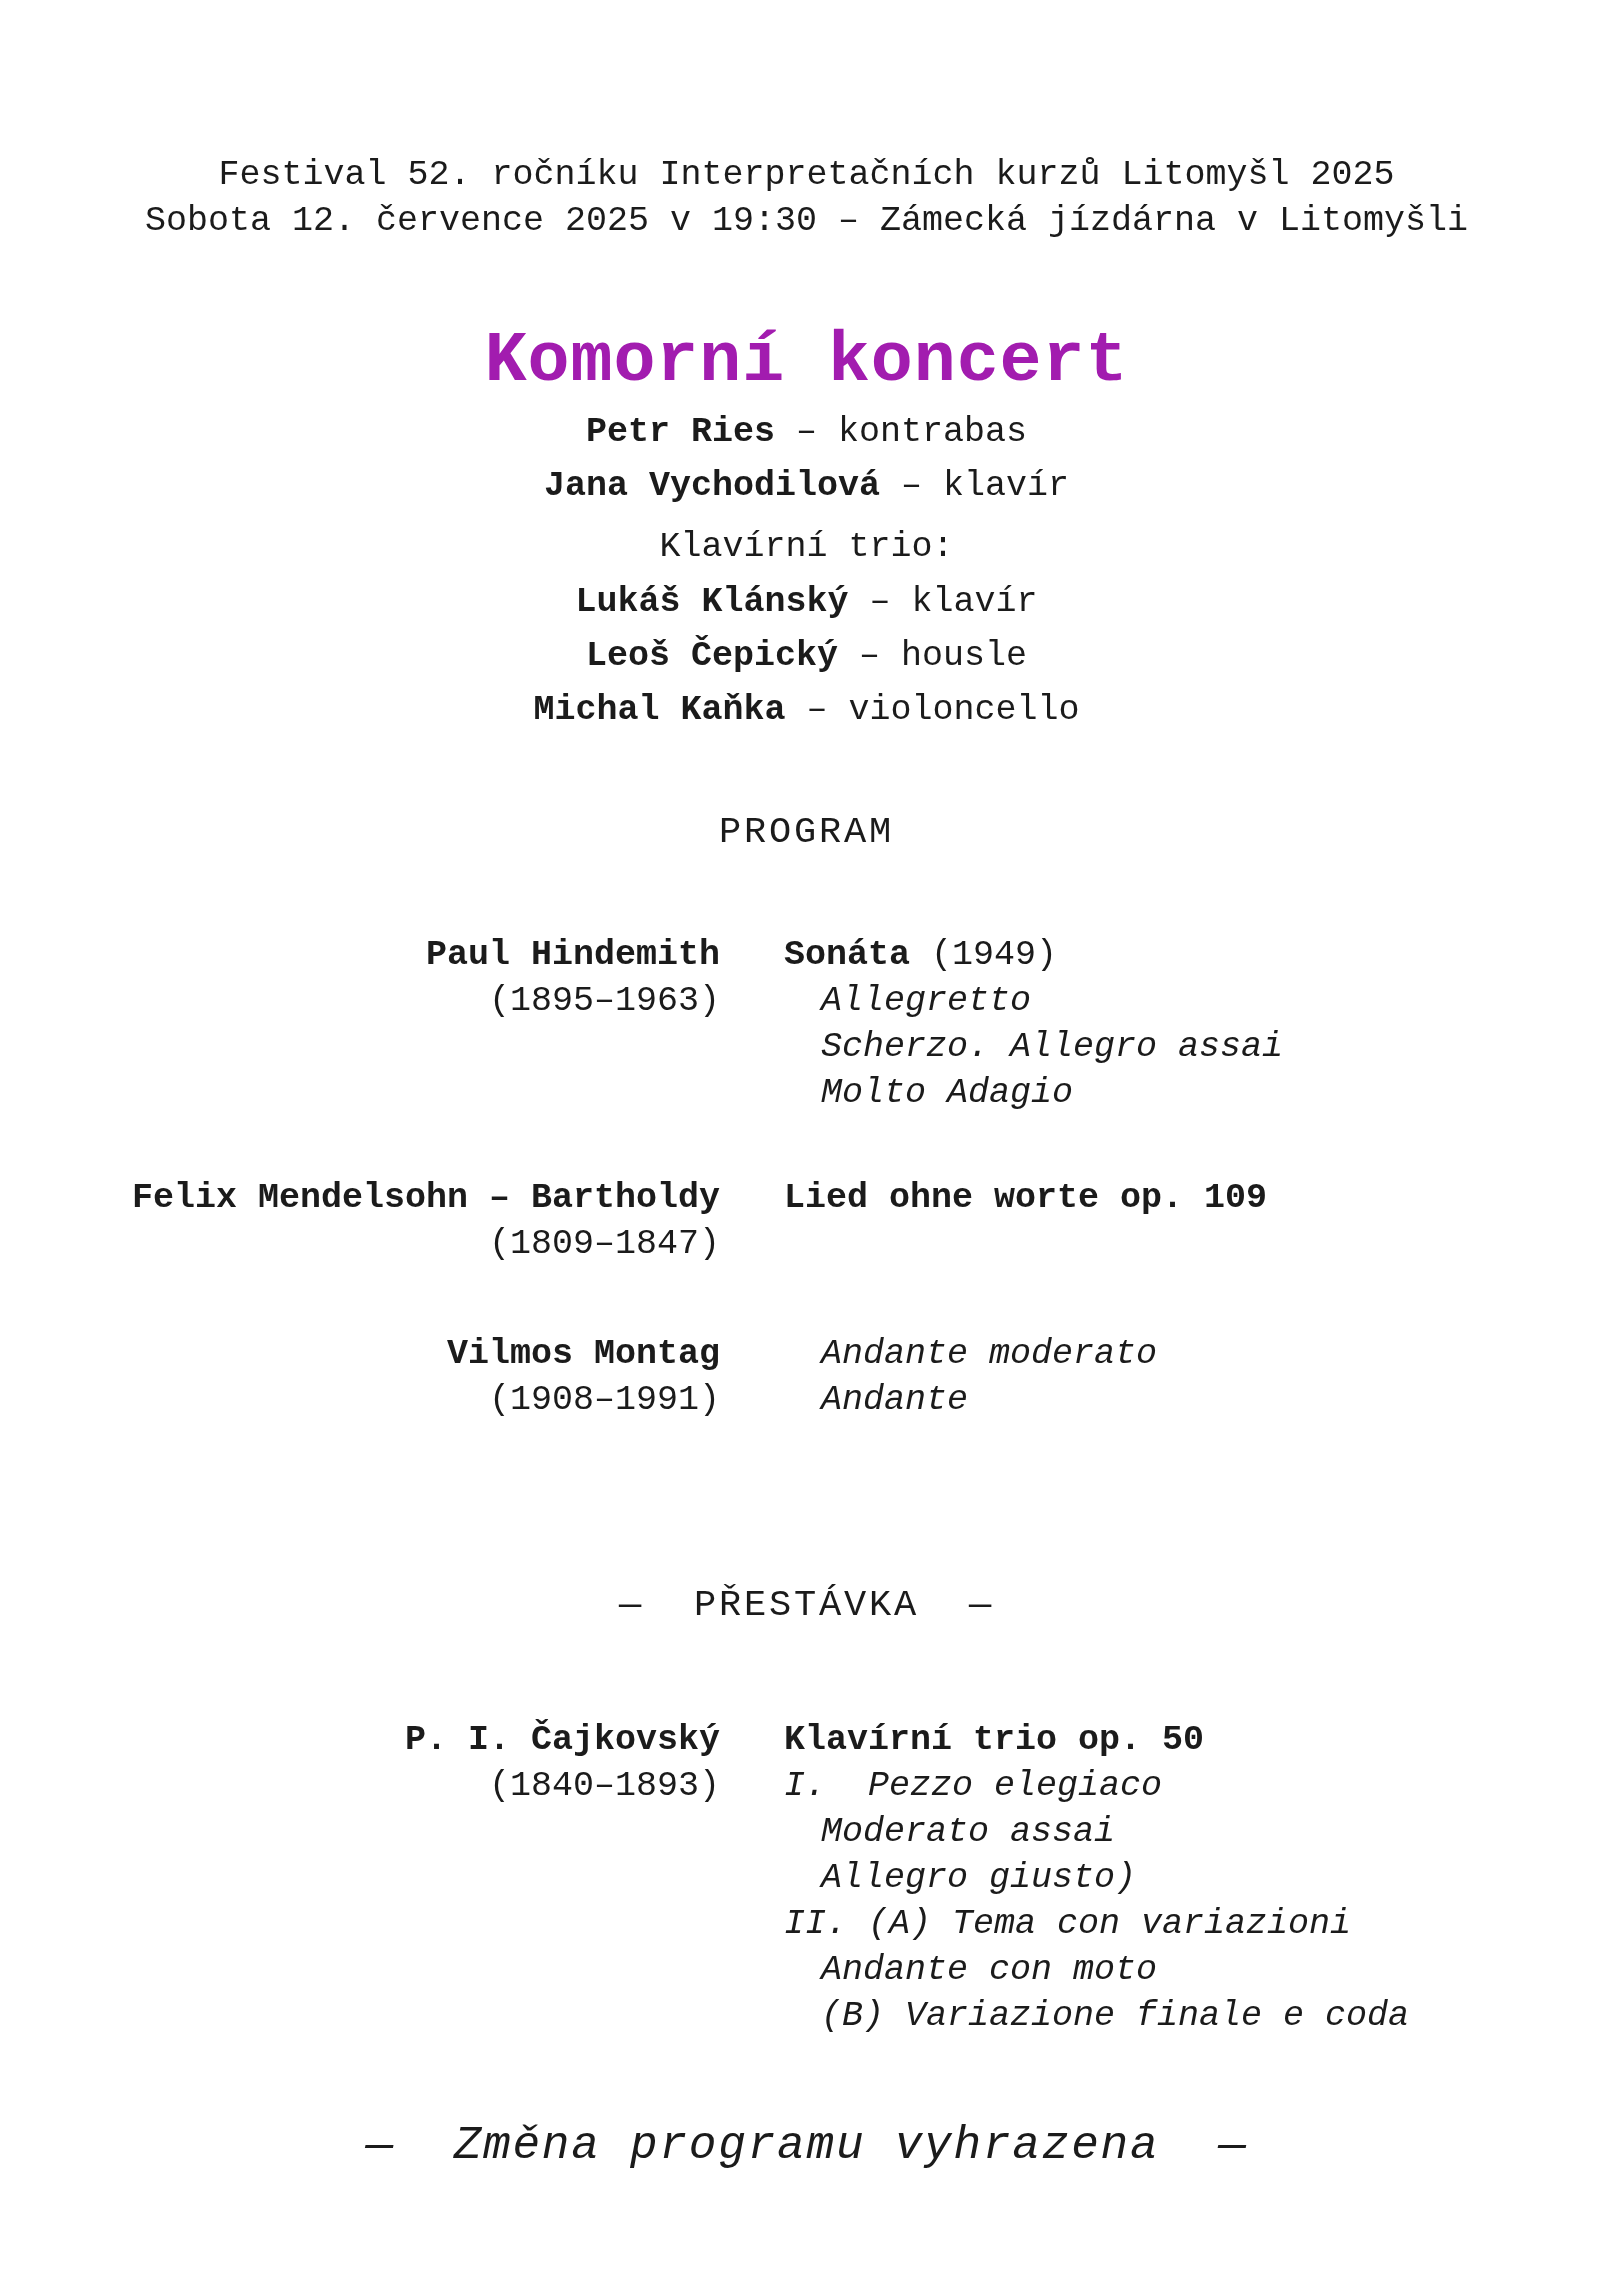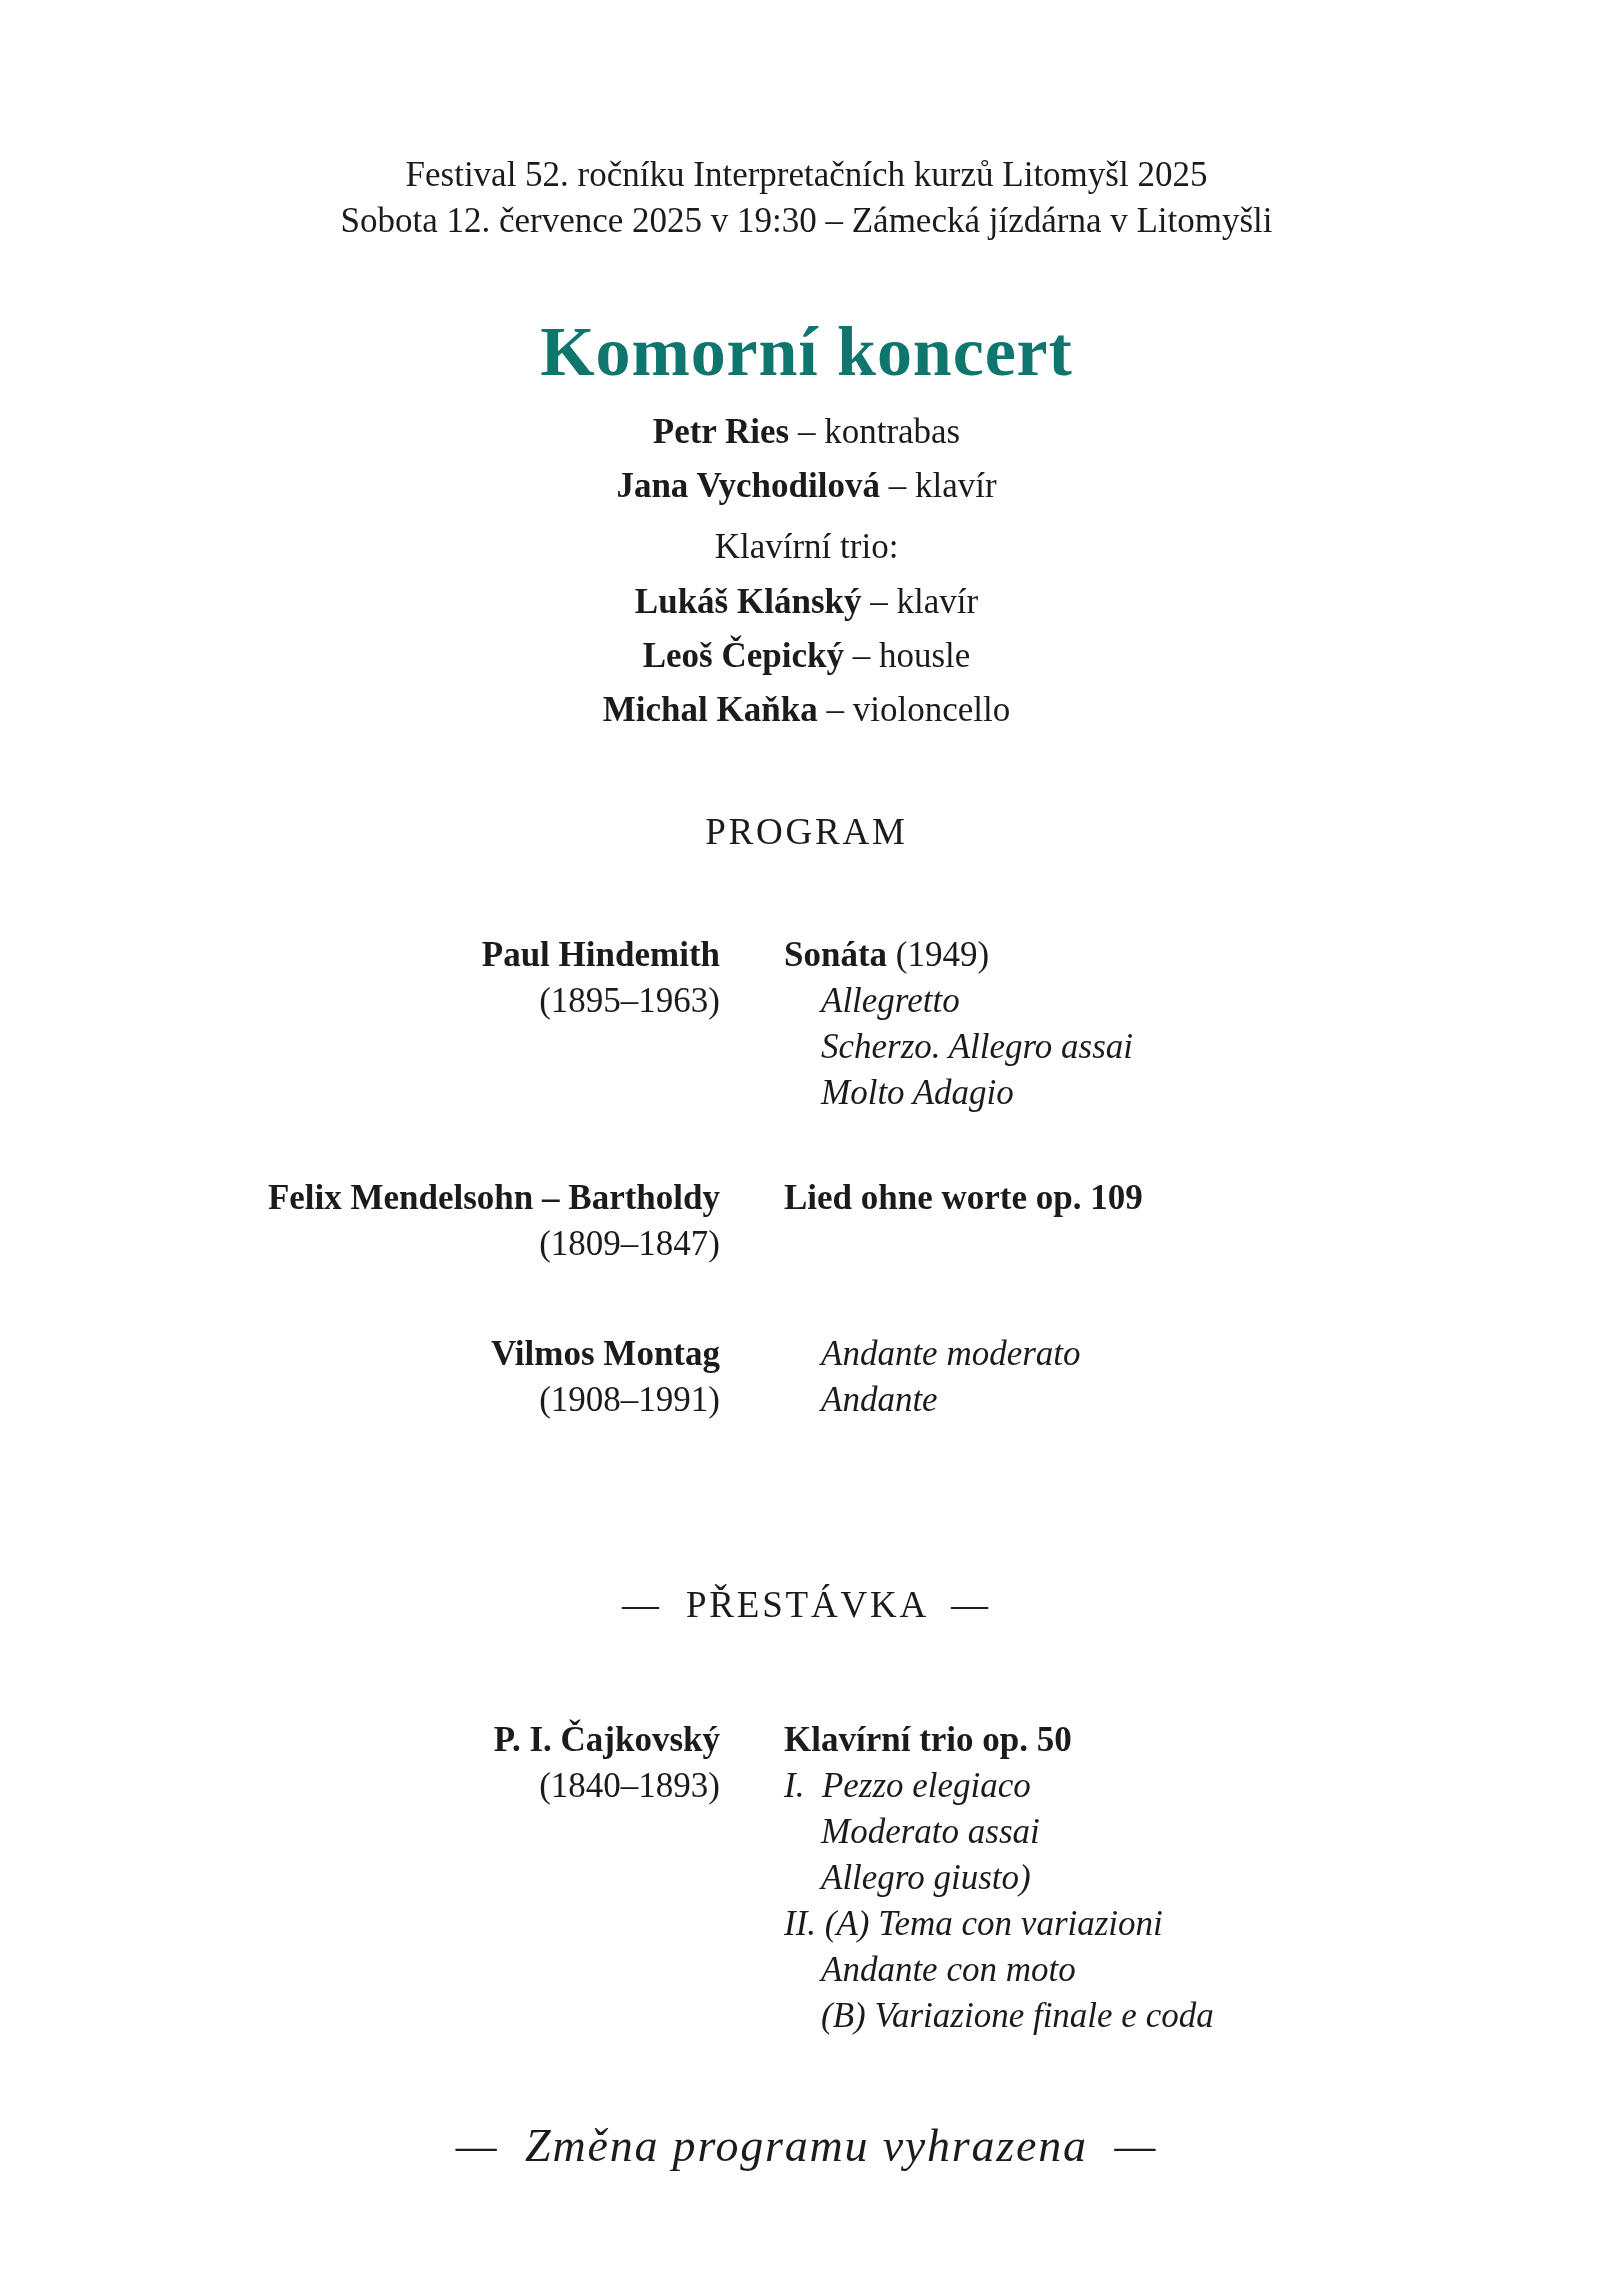--- a/index.html
+++ b/index.html
@@ -2,21 +2,21 @@
 <html style="font-size:14.8px"><head>
 <meta charset="utf-8">
 <style>
   html, body { margin: 0; padding: 0; background: #ffffff; }
   .page {
     position: relative;
     width: 1613px;
     height: 2179px;
     background: #ffffff;
     color: #1b1b1b;
-    font-family: Liberation Serif, serif;
+    font-family: Liberation Mono, monospace;
     font-size: 35px;
     line-height: 46px;
     overflow: hidden;
   }
   .center {
     position: absolute;
     left: 0;
     width: 100%;
     text-align: center;
   }
@@ -50,21 +50,21 @@
 </head>
 <body>
 
 <div class="page" id="page" style="background: rgb(255, 255, 255); color: rgb(27, 27, 27);">
 
   <div class="center" style="top:152px">
     <div>Festival 52. ročníku Interpretačních kurzů Litomyšl 2025</div>
     <div>Sobota 12. července 2025 v 19:30 – Zámecká jízdárna v Litomyšli</div>
   </div>
 
-  <div class="center title" style="top: 317px; color: #0f766e;">Komorní koncert</div>
+  <div class="center title" style="top: 327px; color: #a21caf;">Komorní koncert</div>
 
   <div class="center performers" style="top:405px">
     <div><span class="b">Petr Ries</span><span> – </span><span>kontrabas</span></div>
     <div><span class="b">Jana Vychodilová</span><span> – </span><span>klavír</span></div>
   </div>
 
   <div class="center performers" style="top:520px">Klavírní trio:</div>
 
   <div class="center performers" style="top:575px">
     <div><span class="b">Lukáš Klánský</span><span> – </span><span>klavír</span></div>

